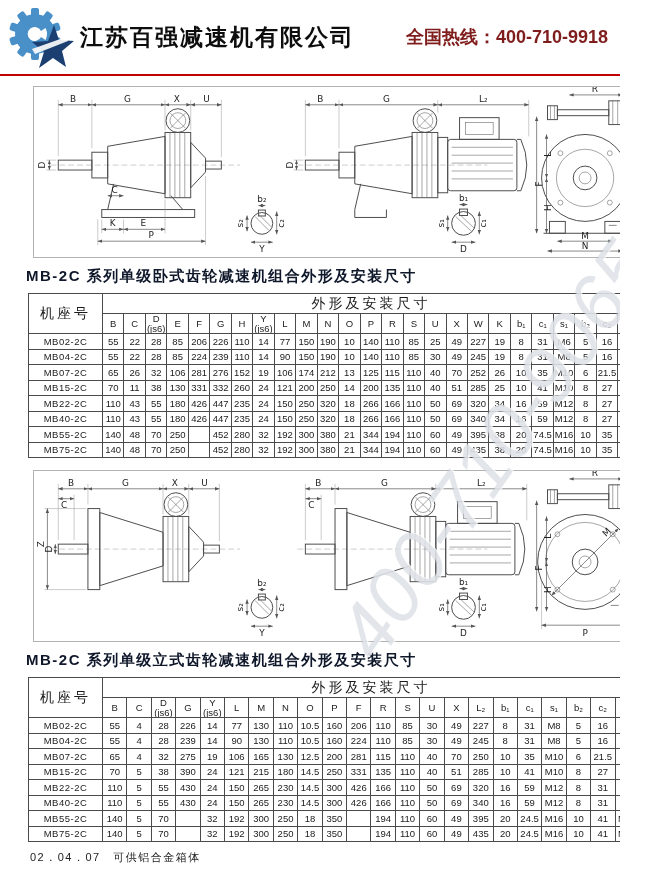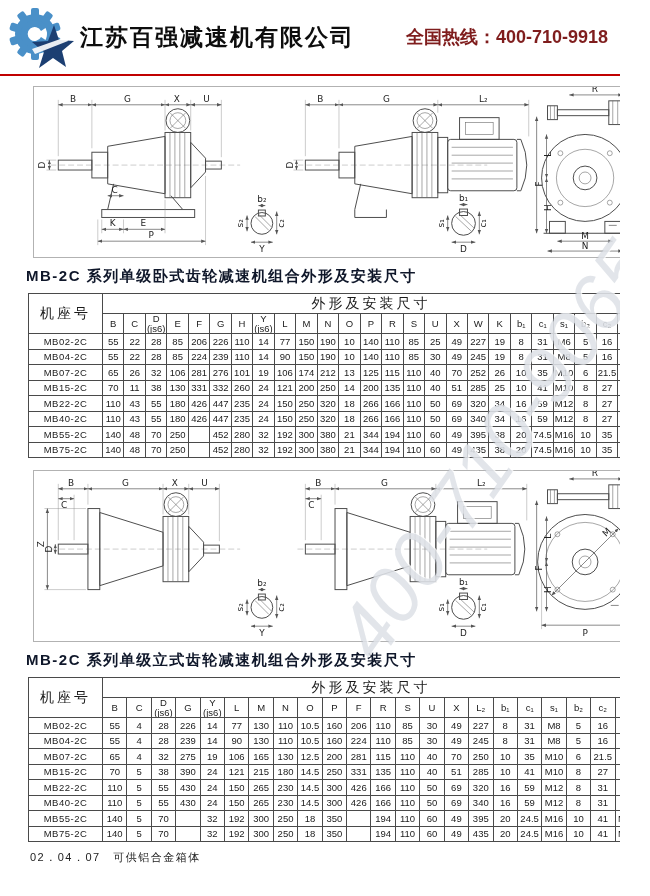--- a/index.html
+++ b/index.html
@@ -349,21 +349,21 @@
           <td>M6</td>
         </tr>
         <tr>
           <td class="frame-cell">MB07-2C</td>
           <td>65</td>
           <td>26</td>
           <td>32</td>
           <td>106</td>
           <td>281</td>
           <td>276</td>
-          <td>101</td>
+          <td>152</td>
           <td>19</td>
           <td>106</td>
           <td>174</td>
           <td>212</td>
           <td>13</td>
           <td>125</td>
           <td>115</td>
           <td>110</td>
           <td>40</td>
           <td>70</td>

